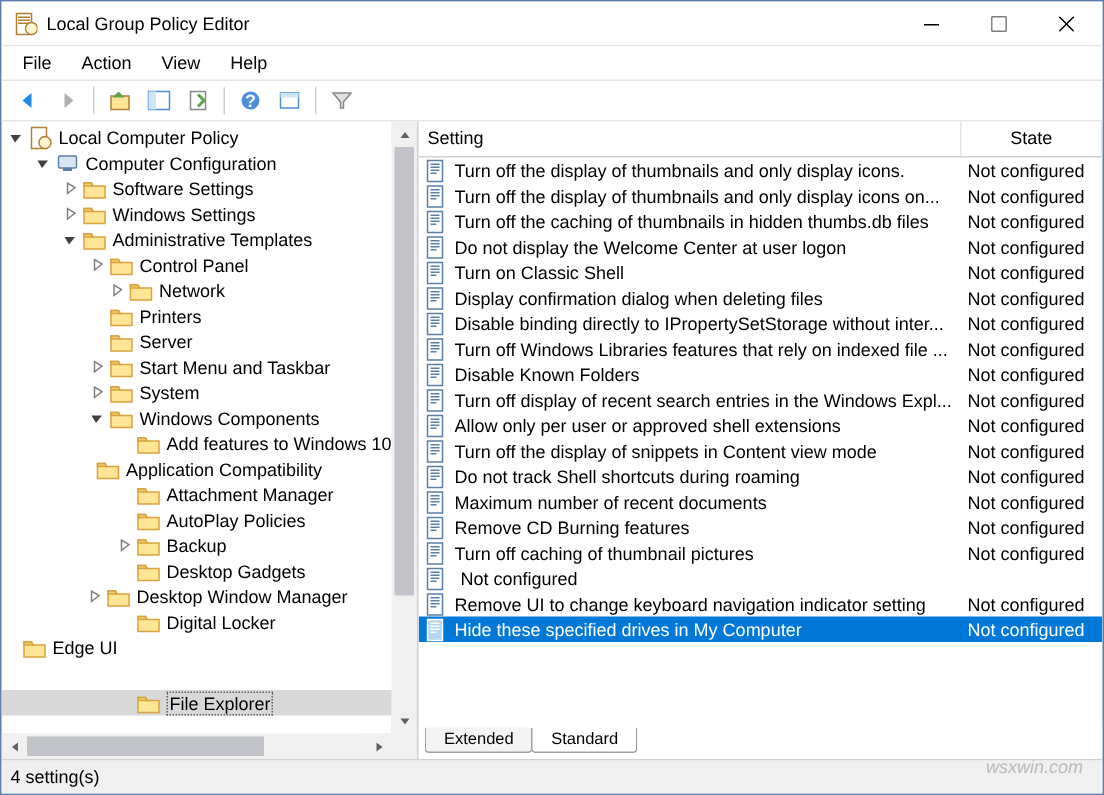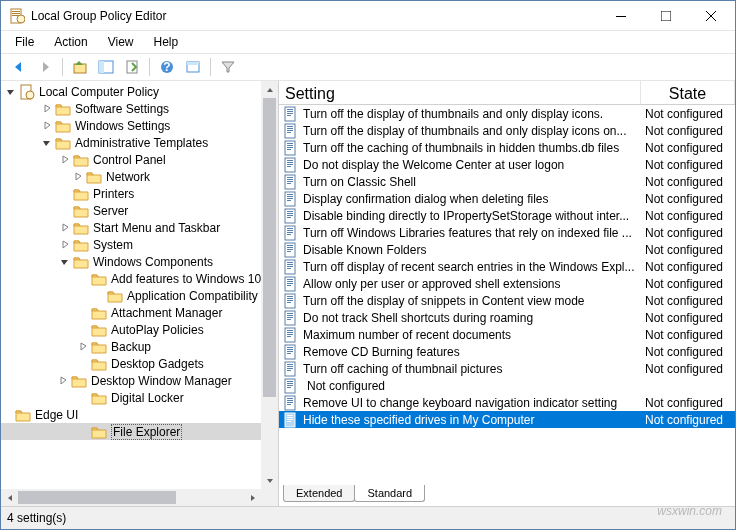--- a/index.html
+++ b/index.html
@@ -17,21 +17,21 @@
 .tree-pane { width: 278px; border-right: 1px solid #d0d0d0; overflow: auto; position: relative; }
 .tree { padding: 2px 0; }
 .tree-row { display: flex; align-items: center; height: 17px; white-space: nowrap; padding-right: 4px; cursor: default; }
 .tree-row.selected { background: #d8d8d8; }
 .tree-row.selected .label { border: 1px dotted #606060; padding: 0 1px; }
 .exp { width: 12px; height: 12px; display: inline-flex; align-items: center; justify-content: center; margin-right: 2px; cursor: pointer; }
 .tree-icon { width: 16px; height: 16px; margin-right: 4px; flex-shrink: 0; }
 .label { font-size: 12px; }
 .list-pane { flex: 1; display: flex; flex-direction: column; overflow: hidden; }
 .list-header { height: 24px; display: flex; border-bottom: 1px solid #d0d0d0; background: #fff; }
-.list-header .col { padding: 4px 6px; border-right: 1px solid #e5e5e5; font-size: 16px; }
+.list-header .col { padding: 4px 6px; border-right: 1px solid #e5e5e5; font-size: 12px; }
 .col-setting { flex: 1; min-width: 0; }
 .col-state { width: 94px; text-align: center; }
 .list-body { flex: 1; overflow: auto; }
 .list-row { display: flex; align-items: center; height: 17px; cursor: default; }
 .list-row.selected { background: #0078d7; color: #fff; }
 .list-row .row-icon { width: 16px; height: 16px; margin: 0 4px; flex-shrink: 0; }
 .list-row .row-setting { flex: 1; white-space: nowrap; overflow: hidden; text-overflow: ellipsis; font-size: 12px; }
 .list-row .row-state { width: 94px; font-size: 12px; padding-left: 4px; }
 .tabs { height: 22px; display: flex; align-items: flex-start; border-top: 1px solid #fff; padding-left: 4px; background: #fff; }
 .tab { padding: 2px 12px; border: 1px solid #a0a0a0; border-top: none; border-radius: 0 0 3px 3px; font-size: 11px; margin-right: -1px; cursor: pointer; background: #fff; }
@@ -147,20 +147,34 @@
             </svg>
           </span>
           <span class="tree-icon">
             <svg width="16" height="16">
               <rect x="2" y="1" width="10" height="14" fill="#fff" stroke="#b08030"></rect>
               <circle cx="11" cy="11" r="4" fill="#fff6d0" stroke="#b08030"></circle>
             </svg>
           </span>
           <span class="label">Local Computer Policy</span>
         </div>
+        <div class="tree-row" style="padding-left: 22px;">
+          <span class="exp">
+            <svg width="10" height="10">
+              <path d="M1 3 L8 3 L4 8 Z" fill="#404040"></path>
+            </svg>
+          </span>
+          <span class="tree-icon">
+            <svg width="16" height="16">
+              <rect x="2" y="3" width="12" height="8" rx="1" fill="#d8e6f2" stroke="#5a7fa8"></rect>
+              <rect x="5" y="11" width="6" height="2" fill="#5a7fa8"></rect>
+            </svg>
+          </span>
+          <span class="label">Computer Configuration</span>
+        </div>
         <div class="tree-row" style="padding-left: 40px;">
           <span class="exp">
             <svg width="10" height="10">
               <path d="M3 1 L3 8 L8 4 Z" fill="none" stroke="#808080"></path>
             </svg>
           </span>
           <span class="tree-icon">
             <svg width="16" height="16">
               <path d="M1 4 L6 4 L7 6 L15 6 L15 14 L1 14 Z" fill="#ffe696" stroke="#d9a23e"></path>
               <path d="M1 4 L6 4 L7 6 L1 6 Z" fill="#f2cd6e" stroke="#d9a23e"></path>
@@ -289,21 +303,21 @@
         <div class="tree-row" style="padding-left: 76px;">
           <span class="exp"></span>
           <span class="tree-icon">
             <svg width="16" height="16">
               <path d="M1 4 L6 4 L7 6 L15 6 L15 14 L1 14 Z" fill="#ffe696" stroke="#d9a23e"></path>
               <path d="M1 4 L6 4 L7 6 L1 6 Z" fill="#f2cd6e" stroke="#d9a23e"></path>
             </svg>
           </span>
           <span class="label">Add features to Windows 10</span>
         </div>
-        <div class="tree-row" style="padding-left: 49px; margin-left: 43px;">
+        <div class="tree-row" style="padding-left: 49px;">
           <span class="exp"></span>
           <span class="tree-icon">
             <svg width="16" height="16">
               <path d="M1 4 L6 4 L7 6 L15 6 L15 14 L1 14 Z" fill="#ffe696" stroke="#d9a23e"></path>
               <path d="M1 4 L6 4 L7 6 L1 6 Z" fill="#f2cd6e" stroke="#d9a23e"></path>
             </svg>
           </span>
           <span class="label">Application Compatibility</span>
         </div>
         <div class="tree-row" style="padding-left: 76px;">
@@ -377,21 +391,21 @@
         <div class="tree-row" style="">
           <span class="exp"></span>
           <span class="tree-icon">
             <svg width="16" height="16">
               <path d="M1 4 L6 4 L7 6 L15 6 L15 14 L1 14 Z" fill="#ffe696" stroke="#d9a23e"></path>
               <path d="M1 4 L6 4 L7 6 L1 6 Z" fill="#f2cd6e" stroke="#d9a23e"></path>
             </svg>
           </span>
           <span class="label">Edge UI</span>
         </div>
-        <div class="tree-row selected" style="padding-left: 76px;">
+        <div class="tree-row selected" style="padding-left: 76px; margin-top: 20px;">
           <span class="exp"></span>
           <span class="tree-icon">
             <svg width="16" height="16">
               <path d="M1 4 L6 4 L7 6 L15 6 L15 14 L1 14 Z" fill="#ffe696" stroke="#d9a23e"></path>
               <path d="M1 4 L6 4 L7 6 L1 6 Z" fill="#f2cd6e" stroke="#d9a23e"></path>
             </svg>
           </span>
           <span class="label">File Explorer</span>
         </div>
       </div>

